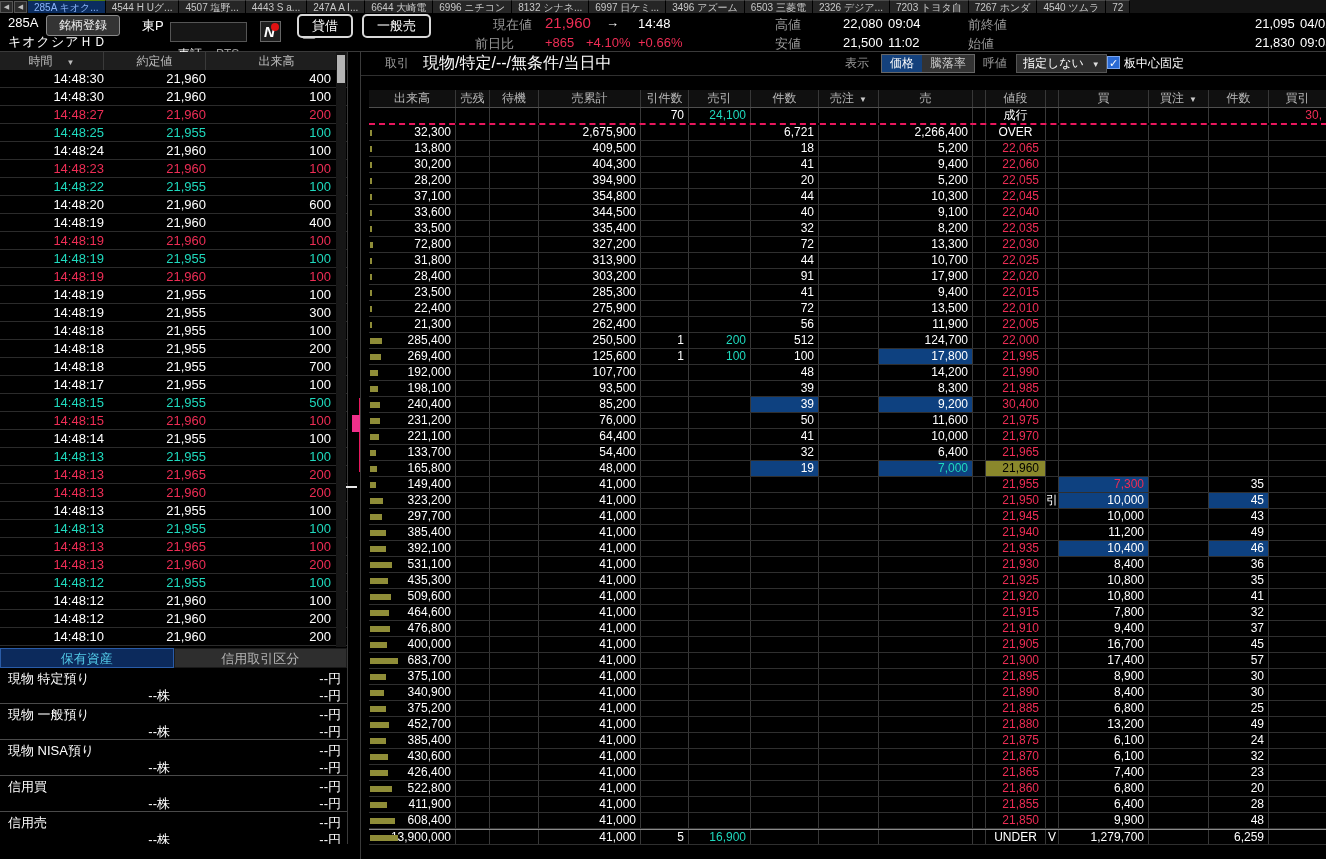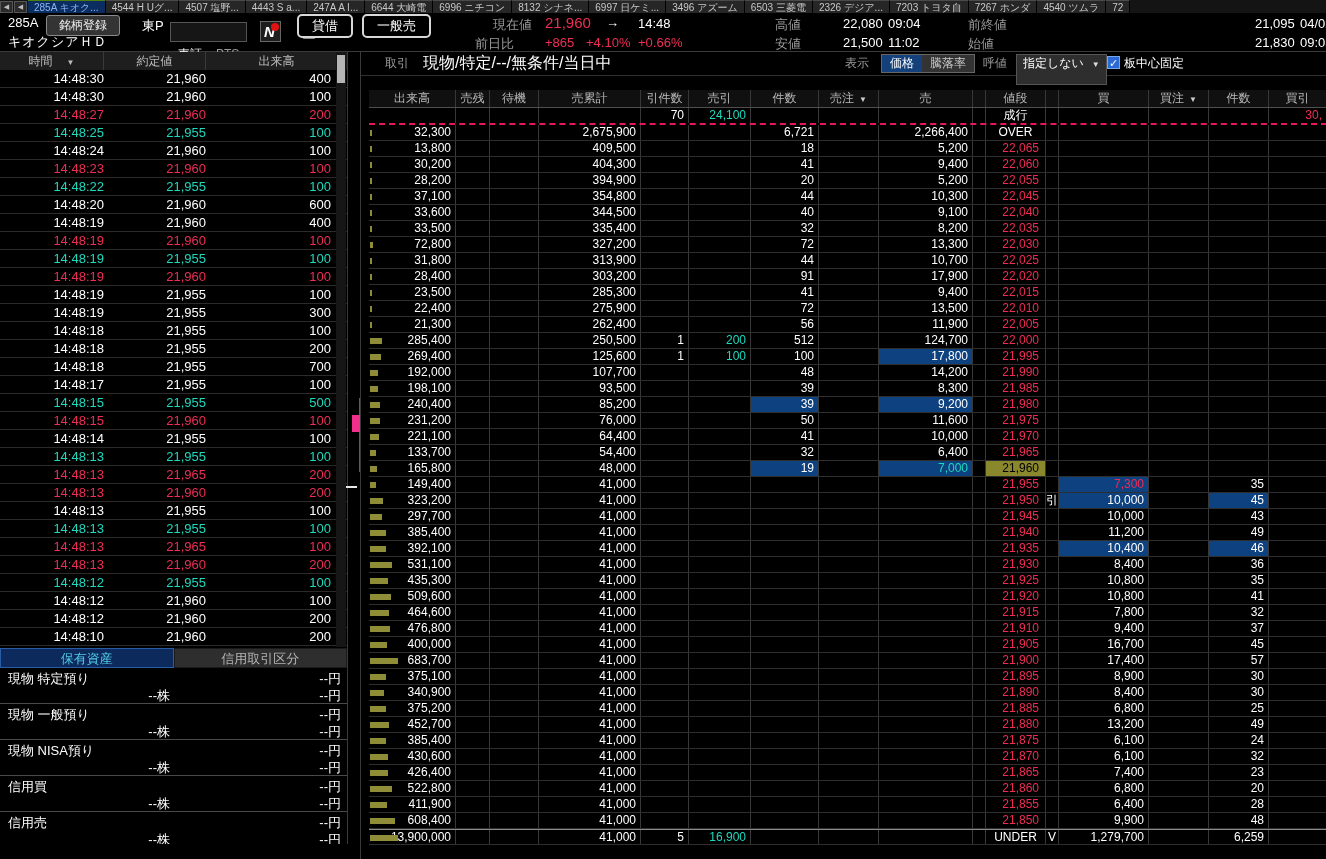--- a/index.html
+++ b/index.html
@@ -53,21 +53,21 @@
   .asec .l2r{position:absolute;right:6px;top:19px;color:#fff;}
 
   
   .boardwrap{position:absolute;left:360px;top:52px;width:966px;height:807px;background:#000;border-left:1px solid #3a3a3a;box-sizing:border-box;}
   .toolbar{position:absolute;left:0;top:0;width:966px;height:24px;border-bottom:1px solid #303030;box-sizing:border-box;}
   .tbl{position:absolute;font-size:12px;line-height:22px;color:#9b9b9b;white-space:nowrap;}
   .tbv{position:absolute;font-size:16px;line-height:22px;color:#fff;white-space:nowrap;}
   .segwrap{position:absolute;left:520px;top:2px;display:flex;border:1px solid #666;height:19px;box-sizing:border-box;}
   .seg{font-size:12px;line-height:17px;padding:0 8px;background:#333;color:#ccc;}
   .seg.on{background:#14417c;color:#fff;}
-  .drop{position:absolute;left:655px;top:2px;height:31px;background:#2e2e2e;border:1px solid #555;box-sizing:border-box;color:#fff;font-size:12px;line-height:17px;padding:0 6px;}
+  .drop{position:absolute;left:655px;top:2px;height:19px;background:#2e2e2e;border:1px solid #555;box-sizing:border-box;color:#fff;font-size:12px;line-height:17px;padding:0 6px;}
   .drop .dar{font-size:8px;color:#ddd;margin-left:8px;}
   .chk{position:absolute;left:746px;top:4px;width:13px;height:13px;background:#2a6ad4;border:1px solid #79a5ef;box-sizing:border-box;color:#fff;font-size:11px;line-height:12px;text-align:center;}
   .chklbl{position:absolute;left:763px;top:0;font-size:12px;line-height:22px;color:#fff;}
 
   .board{position:absolute;left:8px;top:38px;width:958px;}
   .brow{display:grid;grid-template-columns:87px 34px 49px 102px 48px 62px 68px 60px 94px 13px 60px 13px 90px 60px 60px 58px;height:16px;box-sizing:border-box;border-bottom:1px solid #2f2f2f;}
   .bhead{height:18px;border-bottom:1px solid #4f4f4f;background:#101010;}
   .bhead .bc{color:#b8b8b8;text-align:center;font-size:12px;line-height:17px;}
   .bc{box-sizing:border-box;border-right:1px solid #383838;font-size:12px;line-height:15px;color:#fff;overflow:hidden;position:relative;white-space:nowrap;}
   .num{text-align:right;padding-right:4px;}
@@ -740,21 +740,21 @@
           <div class="bc num"><div class="volbar" style="width: 10px;"></div><span>240,400</span></div>
           <div class="bc num"></div>
           <div class="bc num"></div>
           <div class="bc num">85,200</div>
           <div class="bc num"></div>
           <div class="bc num cyan"></div>
           <div class="bc num bhl">39</div>
           <div class="bc num"></div>
           <div class="bc num bhl">9,200</div>
           <div class="bc ctr"></div>
-          <div class="bc price-s">21,980</div>
+          <div class="bc price-s">30,400</div>
           <div class="bc ctr"></div>
           <div class="bc num"></div>
           <div class="bc num"></div>
           <div class="bc num"></div>
           <div class="bc num pink"></div>
         </div>
         <div class="brow row-s">
           <div class="bc num"><div class="volbar" style="width: 10px;"></div><span>231,200</span></div>
           <div class="bc num"></div>
           <div class="bc num"></div>

